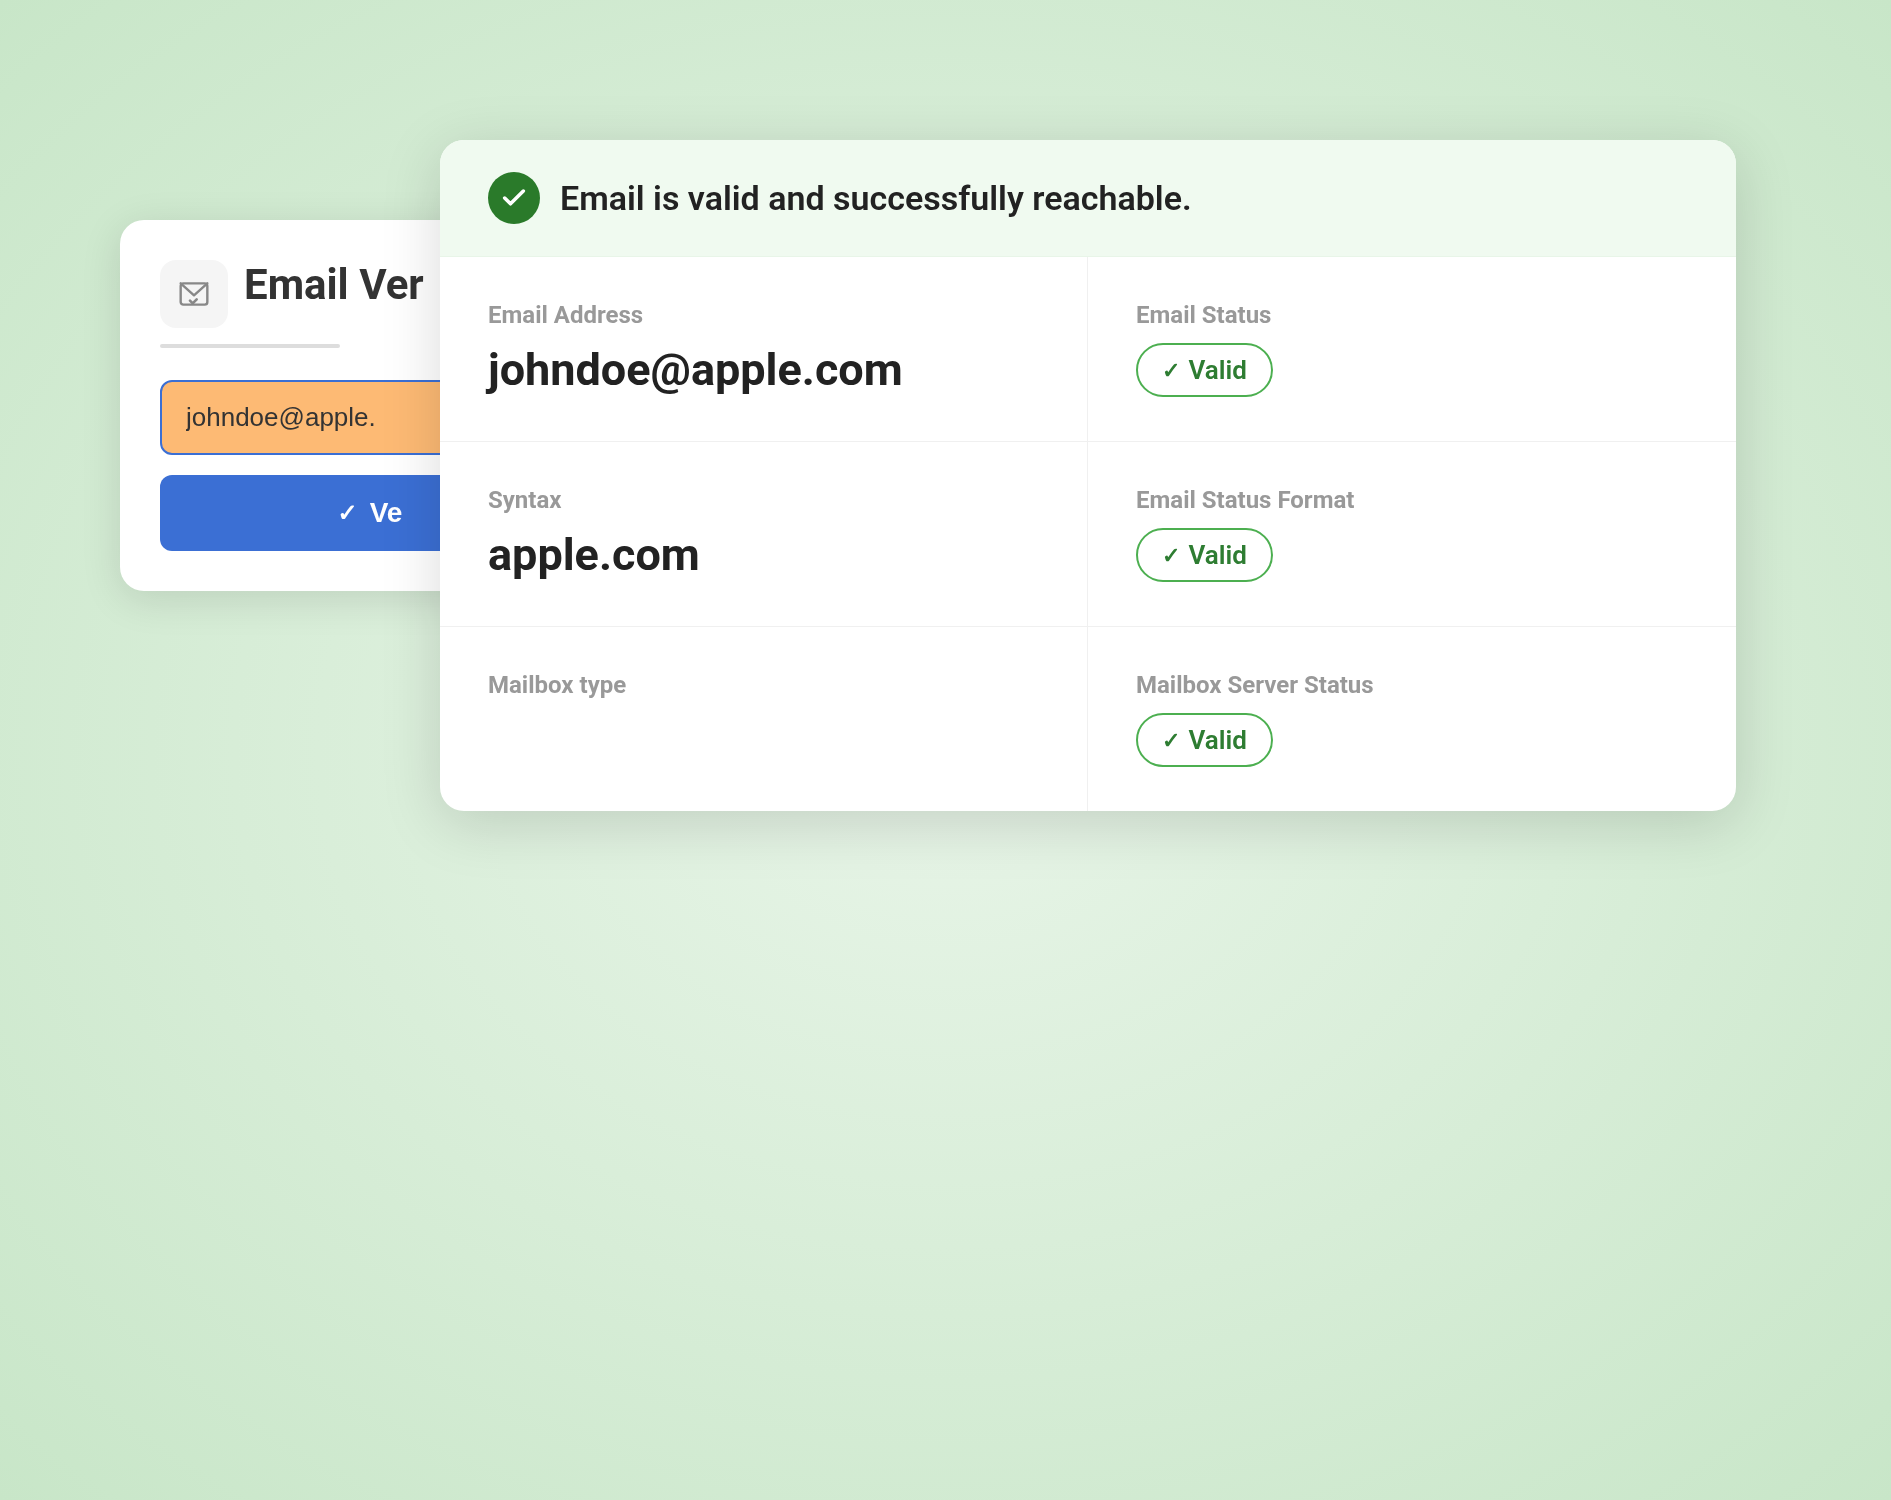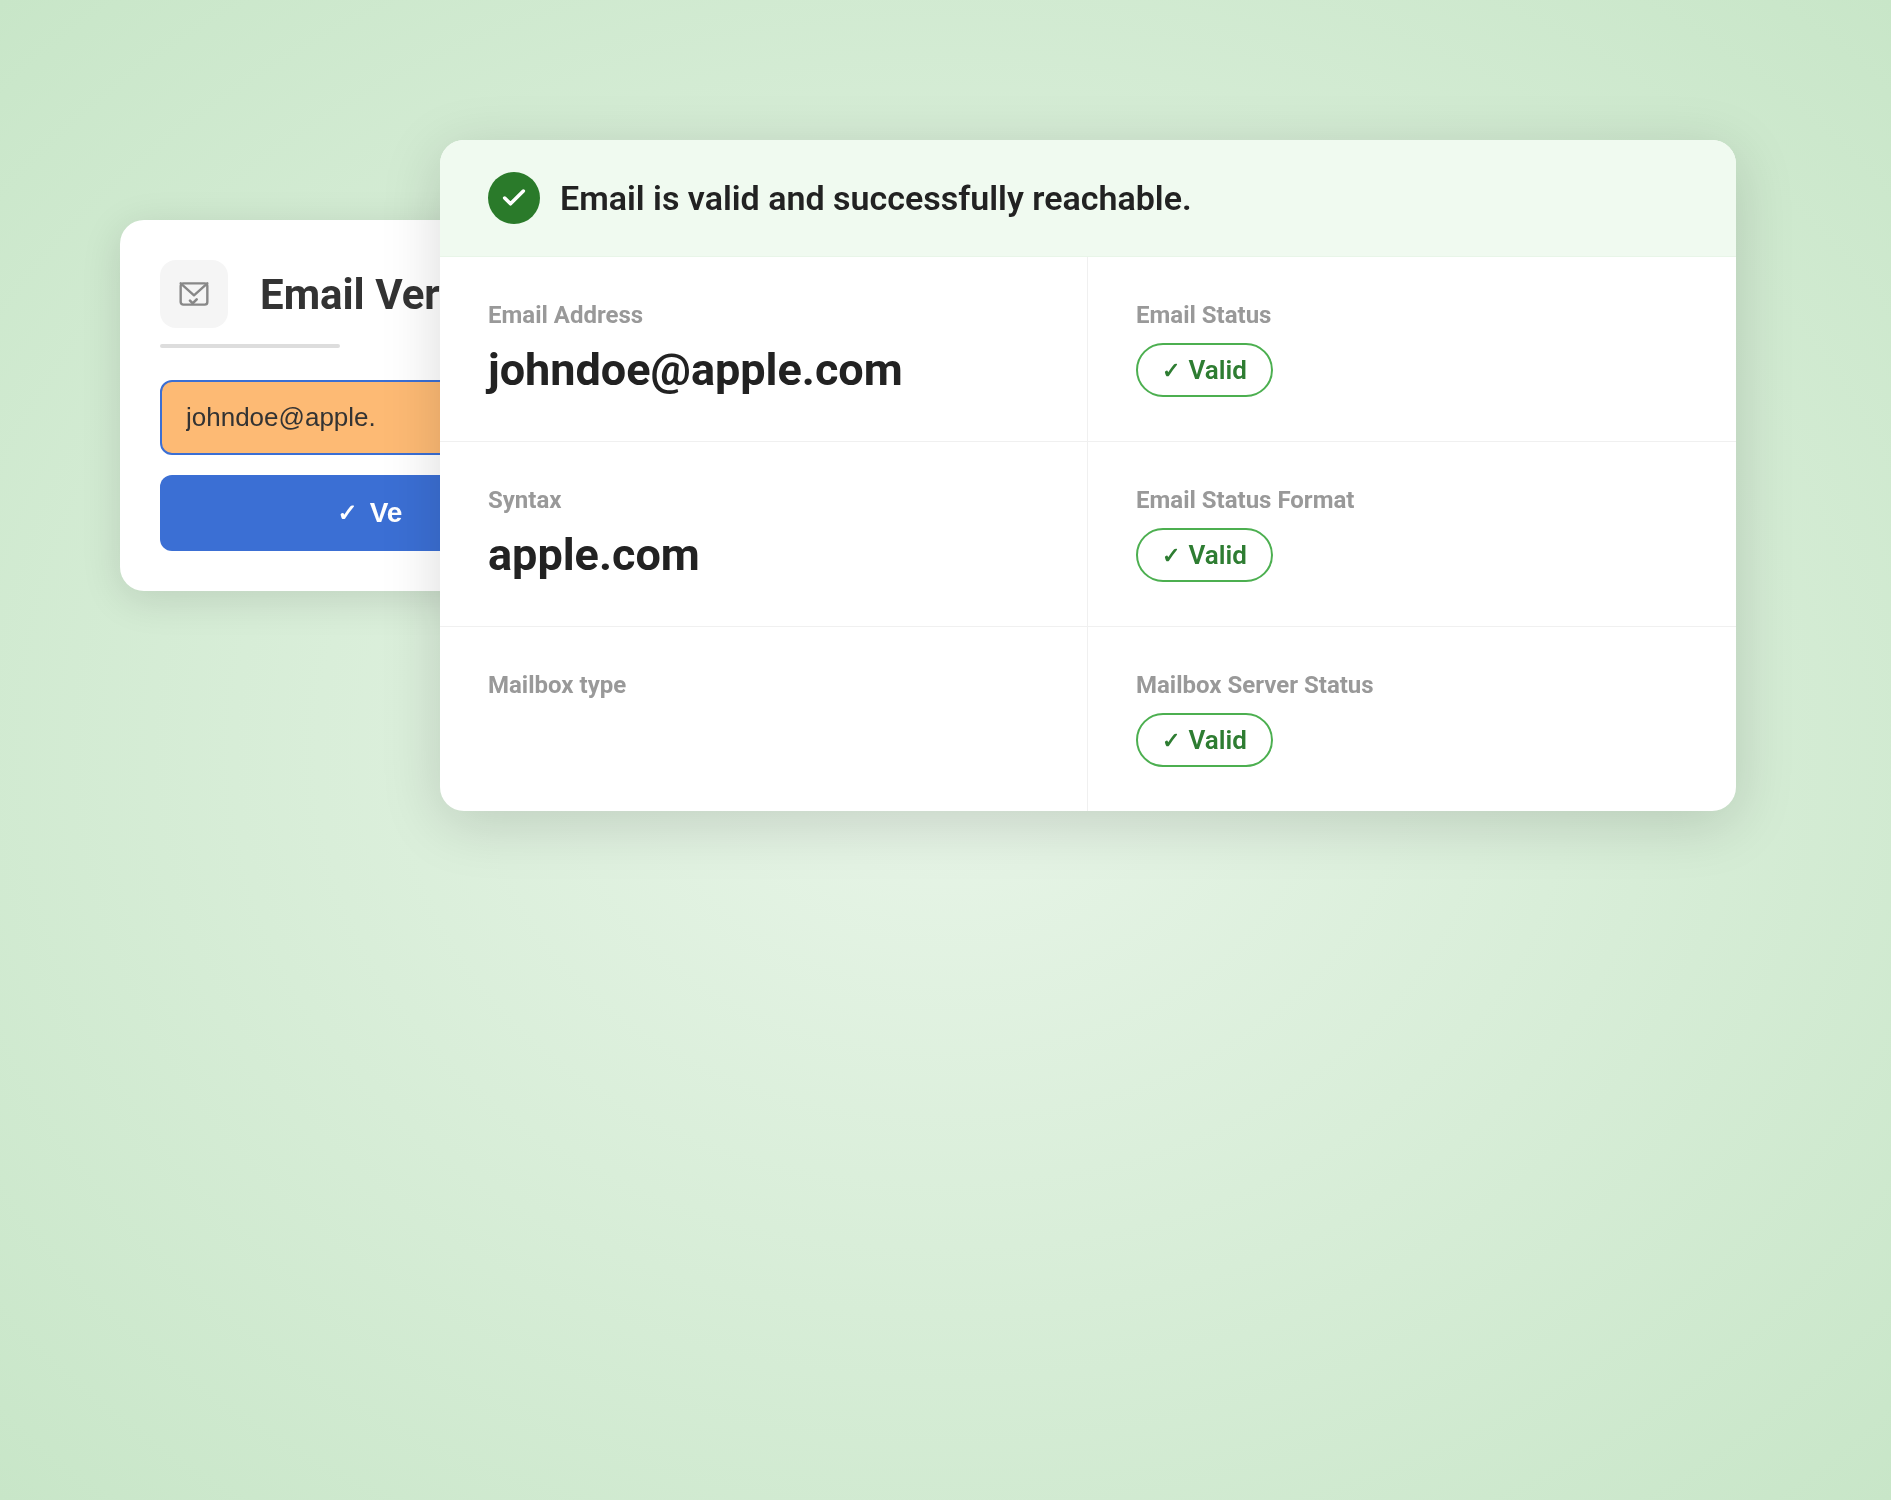--- a/index.html
+++ b/index.html
@@ -33,22 +33,21 @@
       left: 120px;
       width: 500px;
       background: #ffffff;
       border-radius: 24px;
       padding: 40px;
       box-shadow: 0 8px 40px rgba(0,0,0,0.12);
     }
 
     .back-card-header {
       display: flex;
-      align-items: center;
-      gap: 32px;
+      gap: 16px;
       margin-bottom: 16px;
     }
 
     .email-icon-box {
       width: 68px;
       height: 68px;
       background: #f5f5f5;
       border-radius: 16px;
       display: flex;
       align-items: center;

